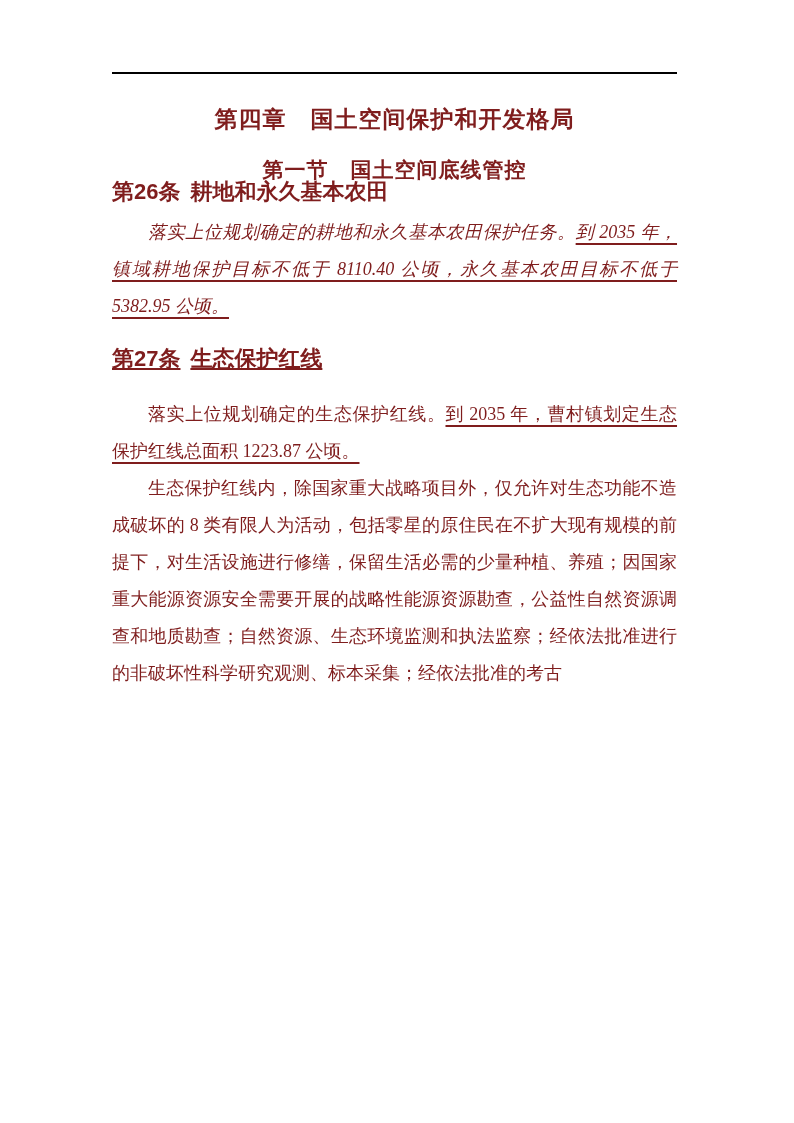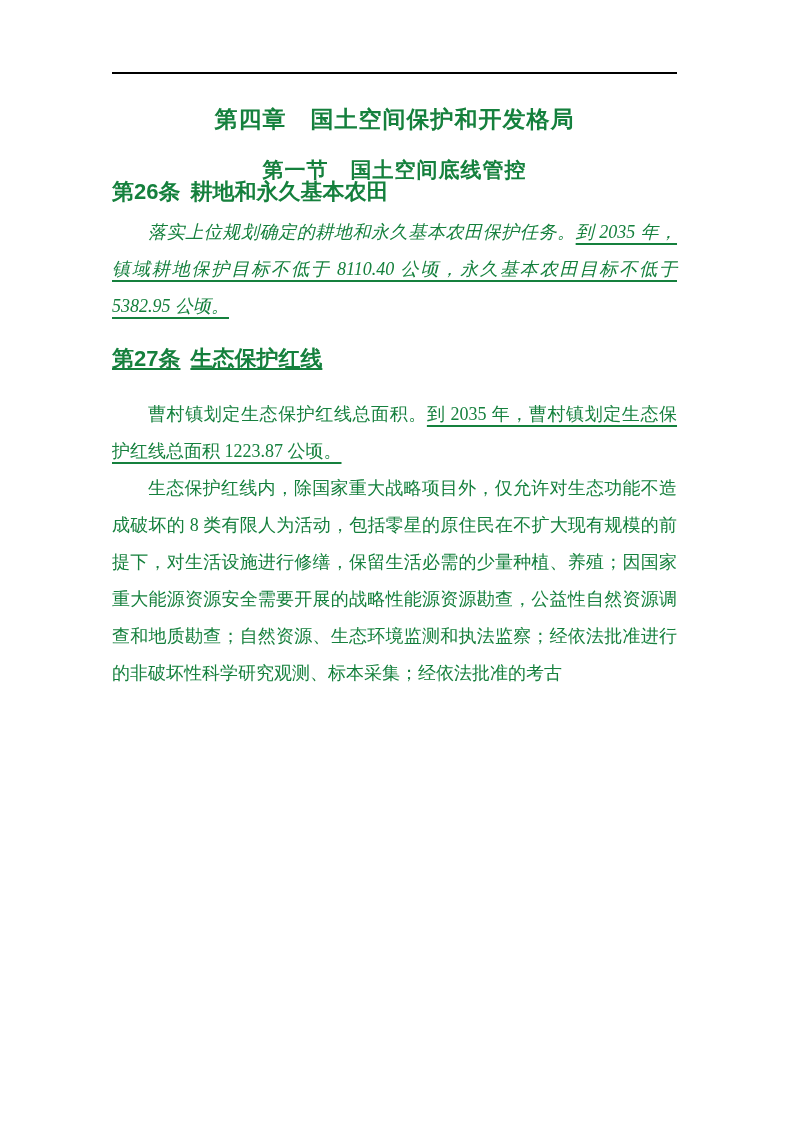--- a/index.html
+++ b/index.html
@@ -5,21 +5,21 @@
   html, body {
     margin: 0;
     padding: 0;
     background: #ffffff;
   }
   .page {
     position: relative;
     width: 794px;
     height: 897px;
     background: #ffffff;
-    color: #15803d;
+    color: #7f1d1d;
     overflow: hidden;
     font-family: "Liberation Serif", "DejaVu Serif", serif;
   }
   .header-rule {
     position: absolute;
     top: 72px;
     left: 112px;
     width: 565px;
     height: 0;
     border-top: 2px solid #000000;
@@ -100,21 +100,21 @@
 
     <h2 class="section-title">第一节　国土空间底线管控</h2>
 
     <h3 class="article-heading" id="article-26-heading"><span class="article-number">第26条</span><span>耕地和永久基本农田</span></h3>
 
     <p class="body-para" id="para-26-1"><span>落实上位规划确定的耕地和永久基本农田保护任务。</span><span class="underlined">到 2035 年，镇域耕地保护目标不低于 8110.40 公顷，永久基本农田目标不低于 5382.95 公顷。</span></p>
 
 
     <h3 class="article-heading" id="article-27-heading"><span class="article-number">第27条</span><span>生态保护红线</span></h3>
 
-    <p class="body-para" id="para-27-1"><span>曹村镇划定生态保护红线总面积。</span><span class="underlined">到 2035 年，曹村镇划定生态保护红线总面积 1223.87 公顷。</span></p>
+    <p class="body-para" id="para-27-1"><span>落实上位规划确定的生态保护红线。</span><span class="underlined">到 2035 年，曹村镇划定生态保护红线总面积 1223.87 公顷。</span></p>
 
     <p class="body-para" id="para-27-2">生态保护红线内，除国家重大战略项目外，仅允许对生态功能不造成破坏的 8 类有限人为活动，包括零星的原住民在不扩大现有规模的前提下，对生活设施进行修缮，保留生活必需的少量种植、养殖；因国家重大能源资源安全需要开展的战略性能源资源勘查，公益性自然资源调查和地质勘查；自然资源、生态环境监测和执法监察；经依法批准进行的非破坏性科学研究观测、标本采集；经依法批准的考古</p>
 
   </div>
 
   <div class="page-number">14</div>
 
 </div>
 
 </body></html>

